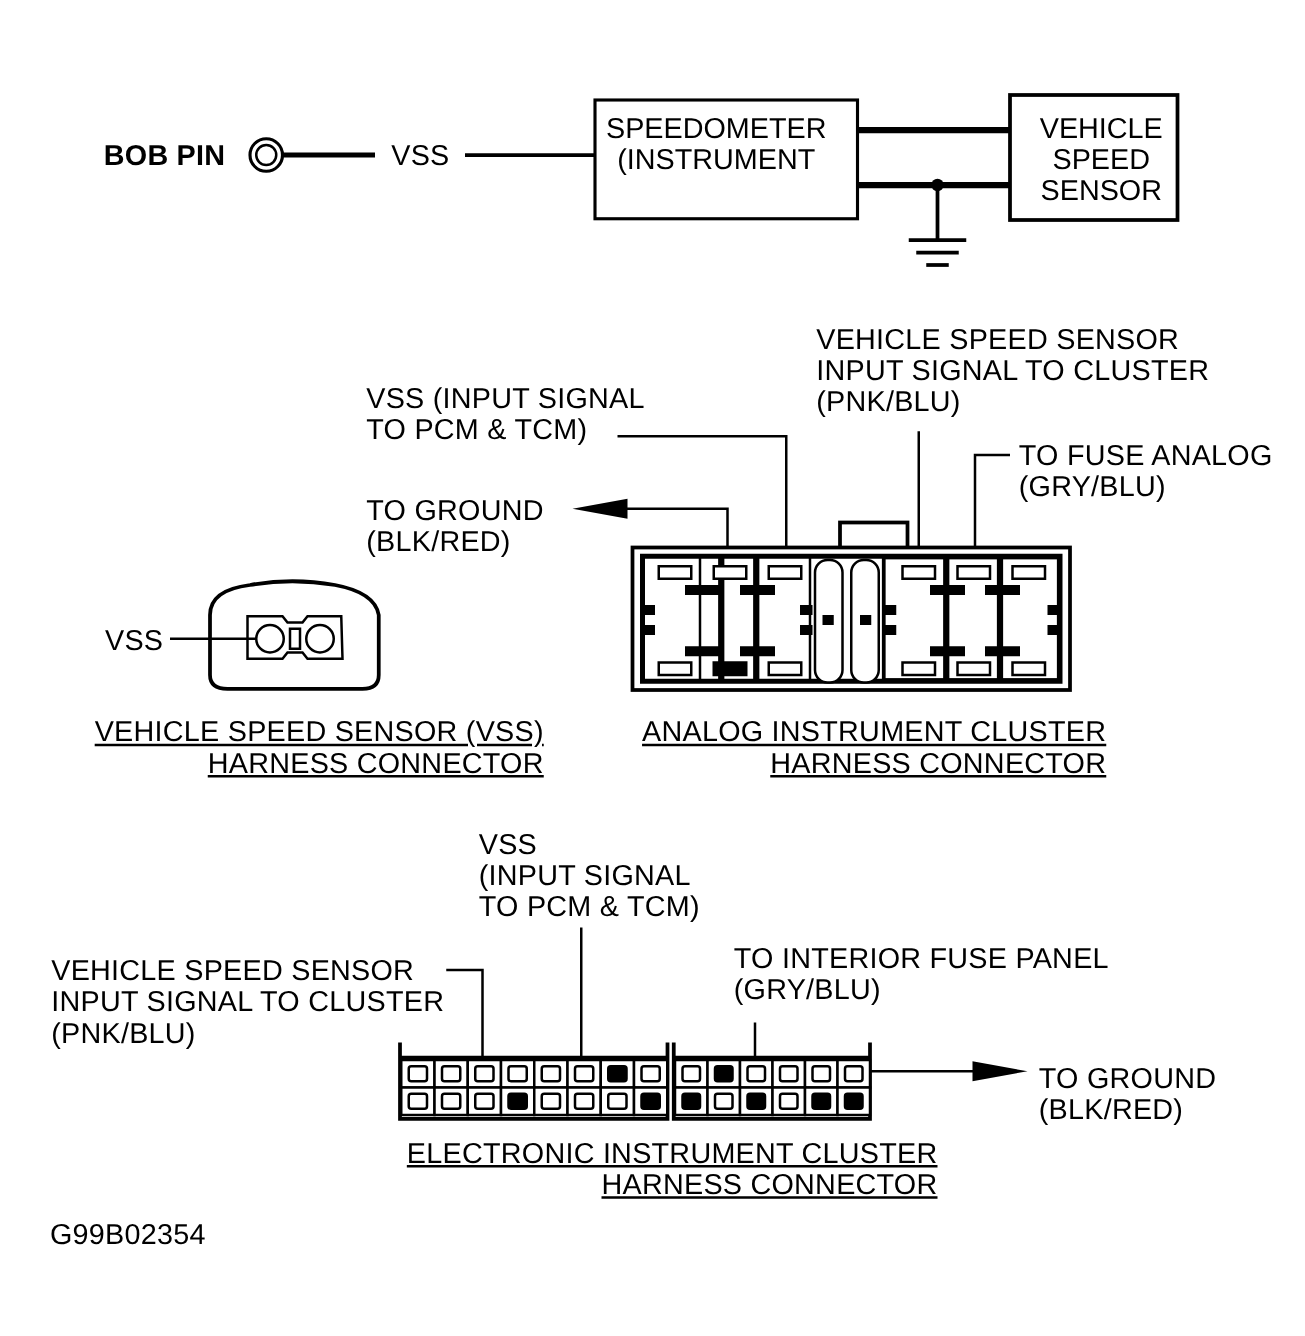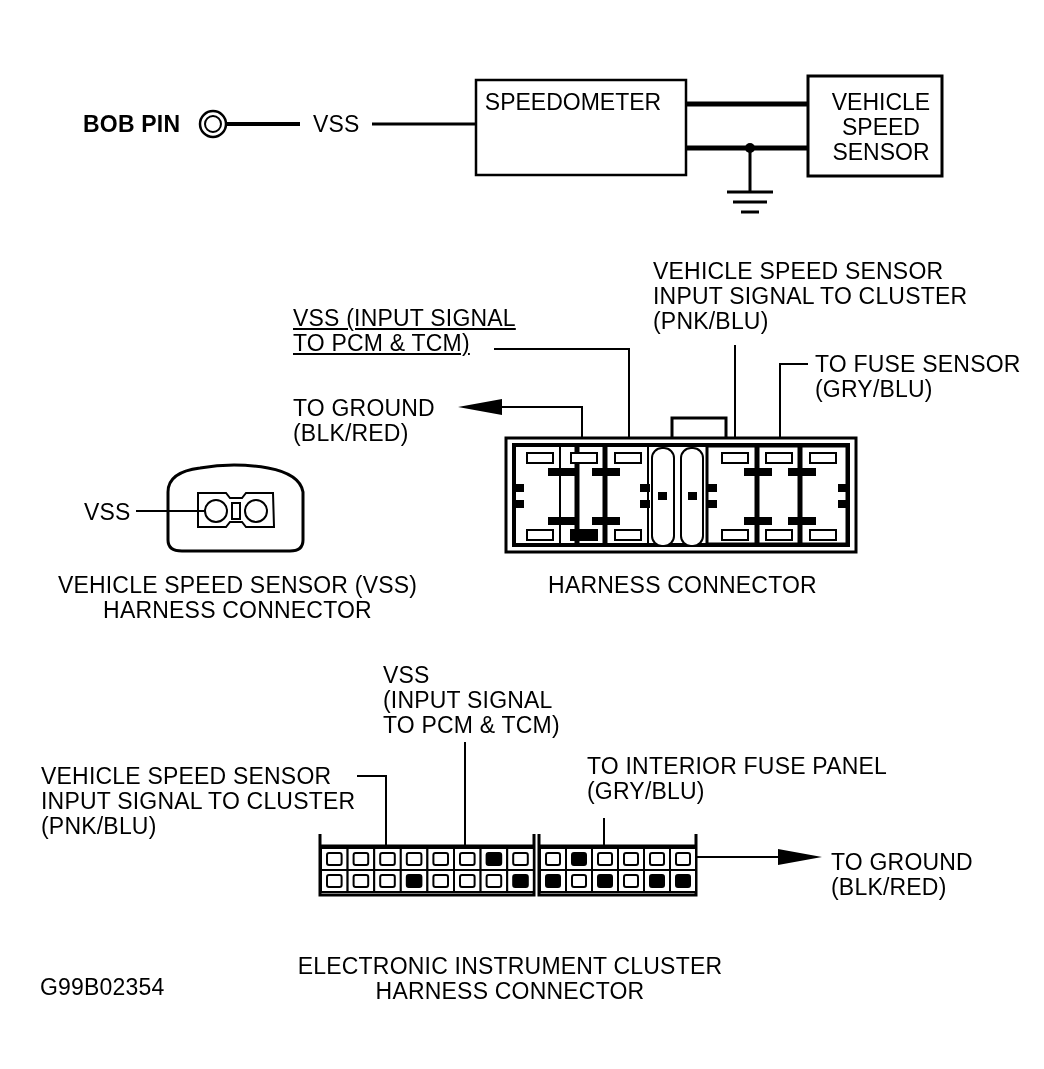--- a/index.html
+++ b/index.html
@@ -1,20 +1,20 @@
 <!DOCTYPE html>
 <html><head>
 <meta charset="utf-8">
 <style>
   html, body { margin: 0; padding: 0; background: #ffffff; }
   body { width: 1044px; height: 1069px; position: relative; overflow: hidden;
          font-family: "Liberation Sans", sans-serif; color: #000; }
   .lbl { position: absolute; font-size: 23px; line-height: 25px; white-space: nowrap;
          font-family: "Liberation Sans", sans-serif; letter-spacing: 0.2px; }
-  .ctr { text-align: center; }
+  .ctr { text-align: right; text-decoration: underline; }
   svg.diagram { position: absolute; left: 0; top: 0; }
   .box-text { position: absolute; font-size: 23px; line-height: 25px; text-align: center; white-space: nowrap; }
 </style>
 </head>
 <body>
 
 <svg class="diagram" width="1044" height="1069" viewBox="0 0 1044 1069">
 
   <g>
     <circle cx="213" cy="124" r="13" fill="none" stroke="#000" stroke-width="2.5"></circle>
@@ -167,45 +167,47 @@
       <rect x="650" y="875" width="14" height="12" rx="2" fill="#000" stroke="#000" stroke-width="2"></rect>
       <rect x="670" y="870" width="26" height="22" fill="#fff" stroke="#000" stroke-width="2"></rect>
       <rect x="676" y="875" width="14" height="12" rx="2" fill="#000" stroke="#000" stroke-width="2"></rect>
     </g>
 </svg>
 
 <div class="lbl" style="left:83px;top:112px;font-weight:bold;">BOB PIN</div>
 <div class="lbl" style="left:313px;top:112px;">VSS</div>
 <div class="box-text" style="left:476px;top:90px;width:194px;">
   <div>SPEEDOMETER</div>
+  <div>(INSTRUMENT</div>
 </div>
 <div class="box-text" style="left:808px;top:90px;width:146px;">
   <div>VEHICLE</div>
   <div>SPEED</div>
   <div>SENSOR</div>
 </div>
 
-<div class="lbl" style="left:293px;top:306px;text-decoration:underline;">
+<div class="lbl" style="left:293px;top:306px;">
   <div>VSS (INPUT SIGNAL</div>
   <div>TO PCM &amp; TCM)</div>
 </div>
 <div class="lbl" style="left:293px;top:396px;">
   <div>TO GROUND</div>
   <div>(BLK/RED)</div>
 </div>
 <div class="lbl" style="left:653px;top:259px;">
   <div>VEHICLE SPEED SENSOR</div>
   <div>INPUT SIGNAL TO CLUSTER</div>
   <div>(PNK/BLU)</div>
 </div>
 <div class="lbl" style="left:815px;top:352px;">
-  <div>TO FUSE SENSOR</div>
+  <div>TO FUSE ANALOG</div>
   <div>(GRY/BLU)</div>
 </div>
 <div class="lbl ctr" style="left:480px;top:573px;width:405px;">
+  <div>ANALOG INSTRUMENT CLUSTER</div>
   <div>HARNESS CONNECTOR</div>
 </div>
 
 <div class="lbl" style="left:84px;top:500px;">VSS</div>
 <div class="lbl ctr" style="left:40px;top:573px;width:395px;">
   <div>VEHICLE SPEED SENSOR (VSS)</div>
   <div>HARNESS CONNECTOR</div>
 </div>
 
 <div class="lbl" style="left:383px;top:663px;">
@@ -219,18 +221,18 @@
   <div>(PNK/BLU)</div>
 </div>
 <div class="lbl" style="left:587px;top:754px;">
   <div>TO INTERIOR FUSE PANEL</div>
   <div>(GRY/BLU)</div>
 </div>
 <div class="lbl" style="left:831px;top:850px;">
   <div>TO GROUND</div>
   <div>(BLK/RED)</div>
 </div>
-<div class="lbl ctr" style="left:270px;top:910px;width:480px;margin-top:44px;">
+<div class="lbl ctr" style="left:270px;top:910px;width:480px;">
   <div>ELECTRONIC INSTRUMENT CLUSTER</div>
   <div>HARNESS CONNECTOR</div>
 </div>
 
 <div class="lbl" style="left:40px;top:975px;">G99B02354</div>
 
 </body></html>

